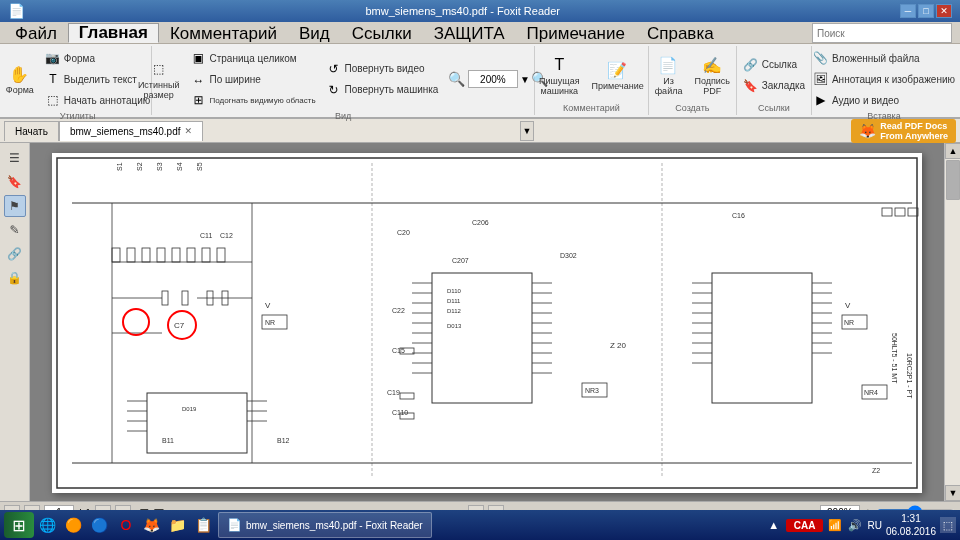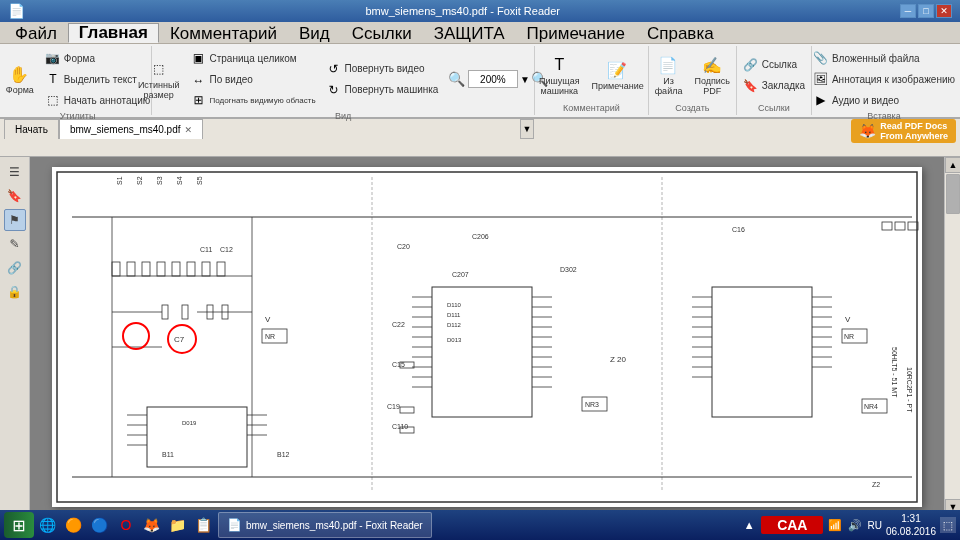--- a/index.html
+++ b/index.html
@@ -118,25 +118,25 @@
     .search-input {
       width: 140px;
       height: 20px;
       border: 1px solid #aaa;
       padding: 0 4px;
       font-size: 10px;
     }
 
     
     .doc-tabs {
-      height: 38px;
+      height: 24px;
       background: #e8e4dc;
       border-bottom: 1px solid #aaa;
       display: flex;
-      align-items: flex-start;
+      align-items: center;
       padding-left: 4px;
     }
     .doc-tab {
       padding: 2px 10px;
       cursor: pointer;
       border: 1px solid #aaa;
       border-bottom: none;
       font-size: 10px;
       background: #e8e4dc;
       height: 20px;
@@ -256,22 +256,22 @@
     }
     .taskbar-spacer { flex: 1; }
     .taskbar-tray { display: flex; align-items: center; gap: 4px; color: white; font-size: 10px; }
     .taskbar-clock { text-align: center; color: white; font-size: 10px; line-height: 1.3; }
     .tray-icon { width: 16px; height: 16px; display: flex; align-items: center; justify-content: center; font-size: 11px; cursor: pointer; }
 
     
     .caa-badge {
       background: #cc0000;
       color: white;
-      padding: 1px 16px;
-      font-size: 14px;
+      padding: 1px 8px;
+      font-size: 10px;
       font-weight: bold;
       border-radius: 2px;
     }
 
     
     .schematic-svg {
       width: 100%;
       height: 100%;
     }
 
@@ -305,20 +305,23 @@
 <div class="ribbon-tabs">
   <div class="ribbon-tab">Файл</div>
   <div class="ribbon-tab active">Главная</div>
   <div class="ribbon-tab">Комментарий</div>
   <div class="ribbon-tab">Вид</div>
   <div class="ribbon-tab">Ссылки</div>
   <div class="ribbon-tab">ЗАЩИТА</div>
   <div class="ribbon-tab">Примечание</div>
   <div class="ribbon-tab">Справка</div>
 
+  <div class="search-bar">
+    <input class="search-input" type="text" placeholder="Поиск" style="">
+  </div>
 </div>
 
 <div class="ribbon" style="height:75px;">
 
   <div class="ribbon-group">
     <div class="ribbon-group-content">
       <div class="ribbon-btn">
         <div class="ribbon-btn-icon">✋</div>
         <div class="ribbon-btn-label">Форма</div>
       </div>
@@ -346,21 +349,21 @@
         <div class="ribbon-btn-icon" style="font-size:12px;">⬚</div>
         <div class="ribbon-btn-label">Истинный<br>размер</div>
       </div>
       <div class="ribbon-group-col">
         <div class="ribbon-btn-small">
           <div class="ribbon-btn-small-icon">▣</div>
           <div class="ribbon-btn-small-label">Страница целиком</div>
         </div>
         <div class="ribbon-btn-small">
           <div class="ribbon-btn-small-icon">↔</div>
-          <div class="ribbon-btn-small-label">По видео</div>
+          <div class="ribbon-btn-small-label">По ширине</div>
         </div>
         <div class="ribbon-btn-small">
           <div class="ribbon-btn-small-icon">⊞</div>
           <div class="ribbon-btn-small-label" style="font-size:8px;">Подогнать видимую область</div>
         </div>
       </div>
       <div class="ribbon-group-col">
         <div class="ribbon-btn-small">
           <div class="ribbon-btn-small-icon">↺</div>
           <div class="ribbon-btn-small-label">Повернуть видео</div>

